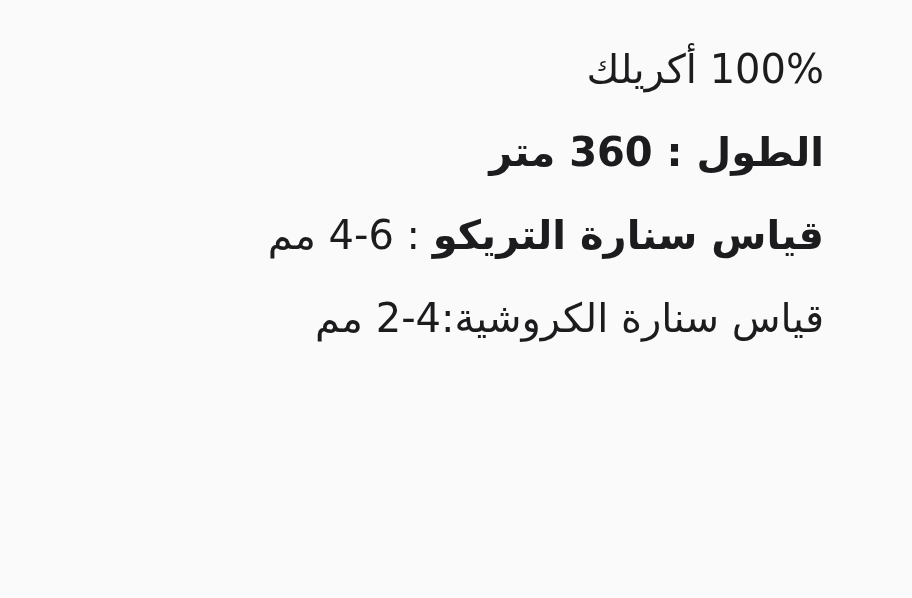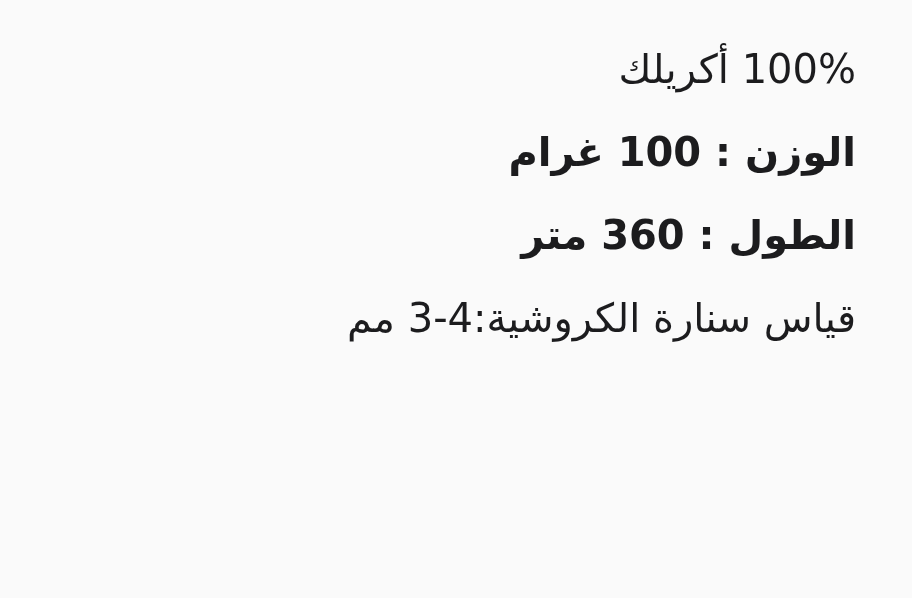--- a/index.html
+++ b/index.html
@@ -10,21 +10,21 @@
       width: 912px;
       height: 598px;
       overflow: hidden;
       background: #fafafa;
       font-family: "DejaVu Sans", sans-serif;
       color: #1c1c1e;
     }
     .product-specs {
       direction: rtl;
       text-align: right;
-      padding: 28px 56px 0 60px;
+      padding: 28px 88px 0 60px;
       box-sizing: border-box;
       width: 912px;
     }
     .spec-line {
       font-size: 40px;
       line-height: 83px;
       height: 83px;
       white-space: nowrap;
       font-weight: 400;
       letter-spacing: 0;
@@ -38,19 +38,19 @@
     .spec-value-regular {
       font-weight: 400;
     }
   </style>
 </head>
 <body>
 
 <div class="product-specs">
   <div class="spec-line">100% أكريلك</div>
 
-  <div class="spec-line bold">الوزن : 100 غرام</div>
 
   <div class="spec-line bold">الطول : 360 متر</div>
 
+  <div class="spec-line"><span class="spec-label-bold">قياس سنارة التريكو</span><span class="spec-value-regular"> : 6-4 مم</span></div>
 
-  <div class="spec-line">قياس سنارة الكروشية:4-3 مم</div>
+  <div class="spec-line">قياس سنارة الكروشية:4-2 مم</div>
 </div>
 
 </body></html>

